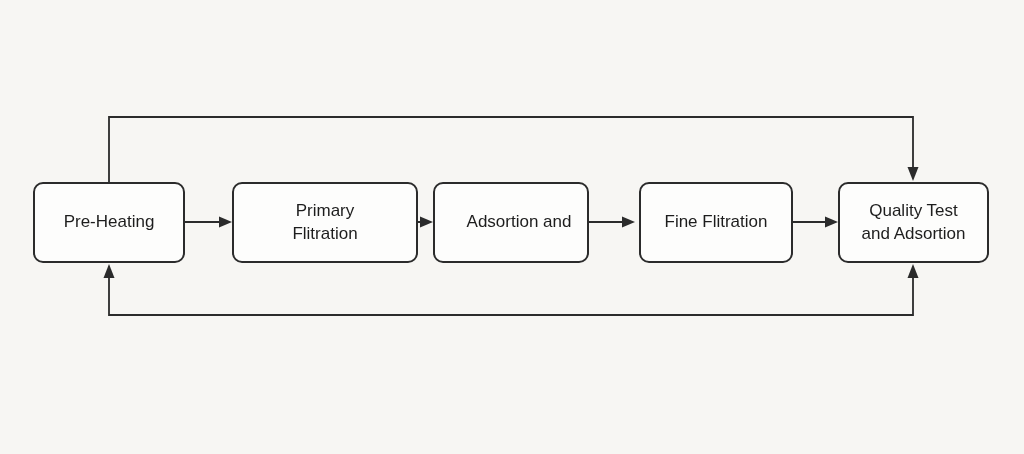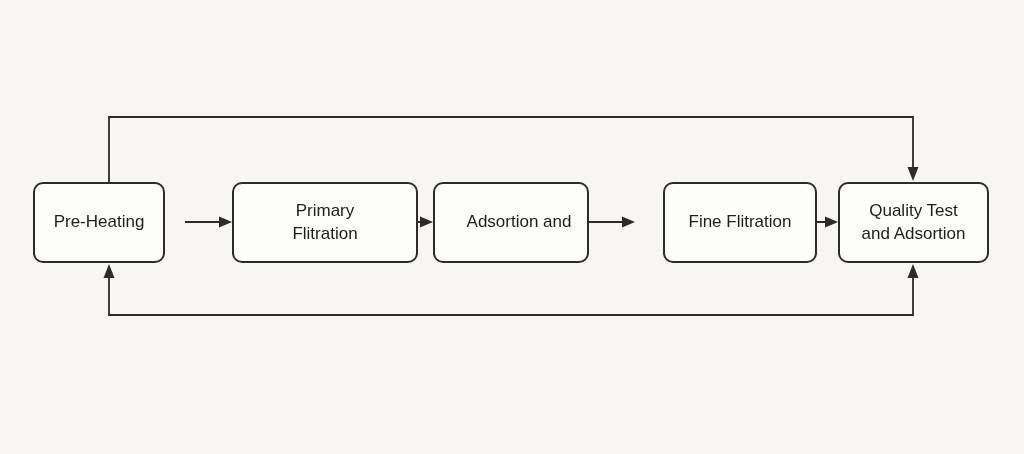--- a/index.html
+++ b/index.html
@@ -42,24 +42,24 @@
     display: flex;
     flex-direction: column;
     align-items: center;
     justify-content: center;
     text-align: center;
     color: var(--text);
     font-size: 17px;
     line-height: 1.32;
   }
   .node span { white-space: nowrap; }
-  .node-1 { left: 33px;  width: 132px; }
+  .node-1 { left: 33px;  width: 152px; }
   .node-2 { left: 232px; width: 186px; }
   .node-3 { left: 433px; width: 156px; padding-left: 16px; }
-  .node-4 { left: 663px; width: 154px; }
+  .node-4 { left: 639px; width: 154px; }
   .node-5 { left: 838px; width: 151px; }
 </style>
 </head>
 <body>
 
 <div class="stage">
 
   <svg class="connector-layer" width="1024" height="454" viewBox="0 0 1024 454">
 
     <path class="connector" d="M109,182 V117 H913 V168"></path>

